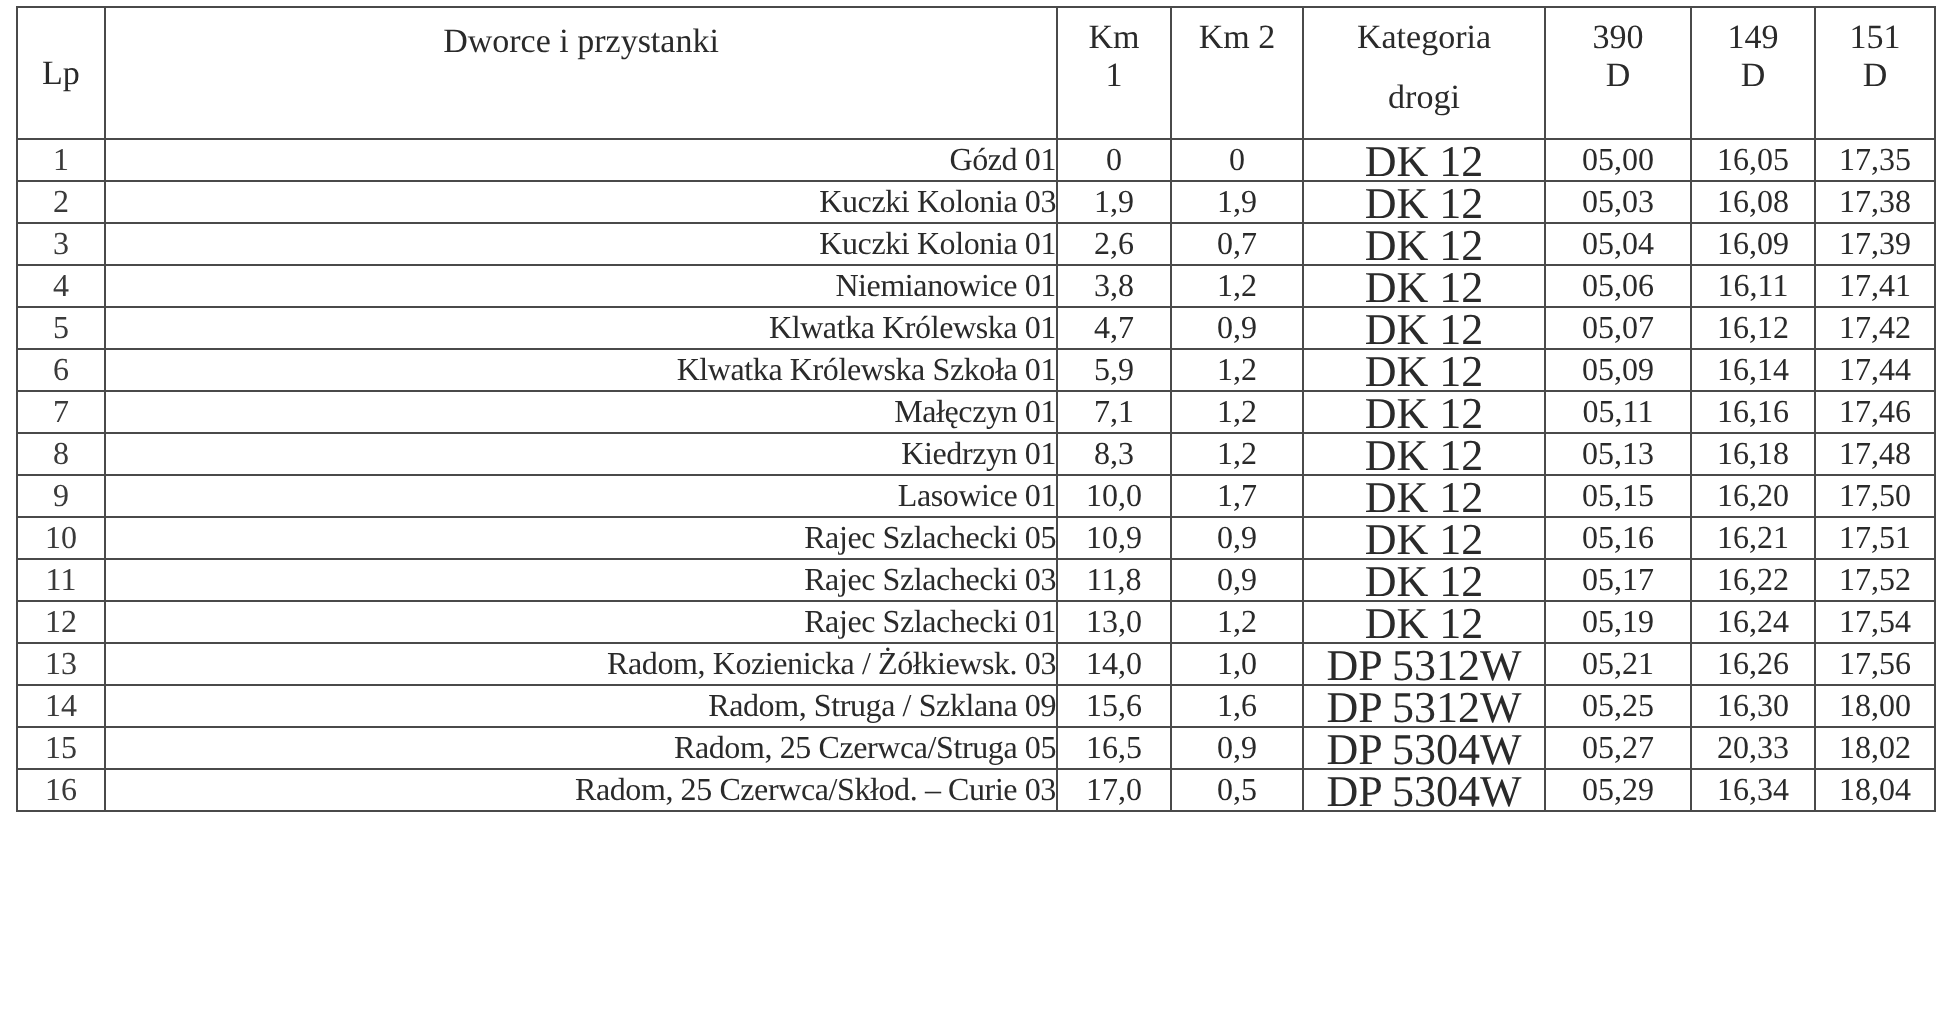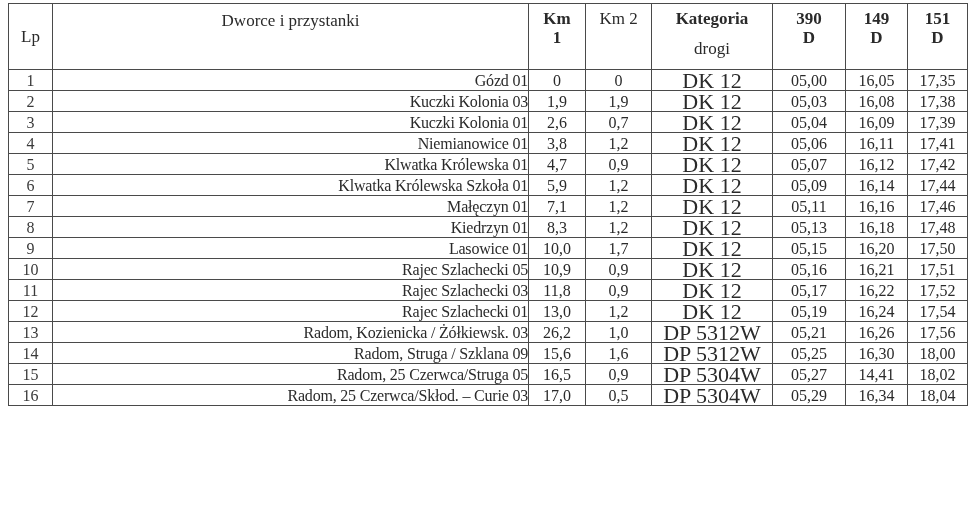--- a/index.html
+++ b/index.html
@@ -9,21 +9,21 @@
              table-layout:fixed; width:959px; }
   table.tt td, table.tt th { border:1px solid #4a4a4a; padding:0; font-weight:normal;
              font-size:16px; line-height:19px; white-space:nowrap; overflow:hidden; }
   table.tt thead th { height:58px; vertical-align:top; text-align:center; font-size:17px; padding-top:5px; }
   table.tt thead th.lp { vertical-align:middle; padding-top:0; }
   table.tt thead th.name { padding-top:7px; }
   table.tt tbody td { height:20px; text-align:center; }
   table.tt tbody td.name { text-align:right; padding-left:11px; letter-spacing:-0.2px; }
   table.tt tbody td.lp { color:#3a3a3a; }
   table.tt tbody td.cat { font-size:22px; }
-  .hline { display:block;font-weight:bold; }
+  .hline { display:block; }
   .cat-h2 { display:block; margin-top:11px; }
 </style>
 </head>
 <body>
 
 <table class="tt">
   <colgroup>
     <col style="width:44px">
       <col style="width:476px">
       <col style="width:57px">
@@ -177,21 +177,21 @@
         <td>13,0</td>
         <td>1,2</td>
         <td class="cat">DK 12</td>
         <td>05,19</td>
         <td>16,24</td>
         <td>17,54</td>
       </tr>
       <tr>
         <td class="lp">13</td>
         <td class="name">Radom, Kozienicka / Żółkiewsk. 03</td>
-        <td>26,2</td>
+        <td>14,0</td>
         <td>1,0</td>
         <td class="cat">DP 5312W</td>
         <td>05,21</td>
         <td>16,26</td>
         <td>17,56</td>
       </tr>
       <tr>
         <td class="lp">14</td>
         <td class="name">Radom, Struga / Szklana 09</td>
         <td>15,6</td>
@@ -201,21 +201,21 @@
         <td>16,30</td>
         <td>18,00</td>
       </tr>
       <tr>
         <td class="lp">15</td>
         <td class="name">Radom, 25 Czerwca/Struga 05</td>
         <td>16,5</td>
         <td>0,9</td>
         <td class="cat">DP 5304W</td>
         <td>05,27</td>
-        <td>14,41</td>
+        <td>20,33</td>
         <td>18,02</td>
       </tr>
       <tr>
         <td class="lp">16</td>
         <td class="name">Radom, 25 Czerwca/Skłod. – Curie 03</td>
         <td>17,0</td>
         <td>0,5</td>
         <td class="cat">DP 5304W</td>
         <td>05,29</td>
         <td>16,34</td>

